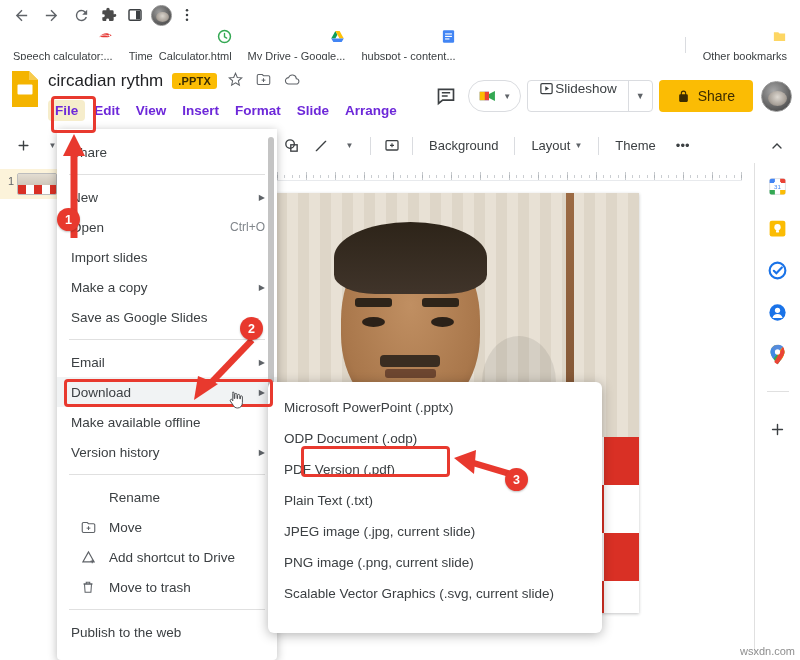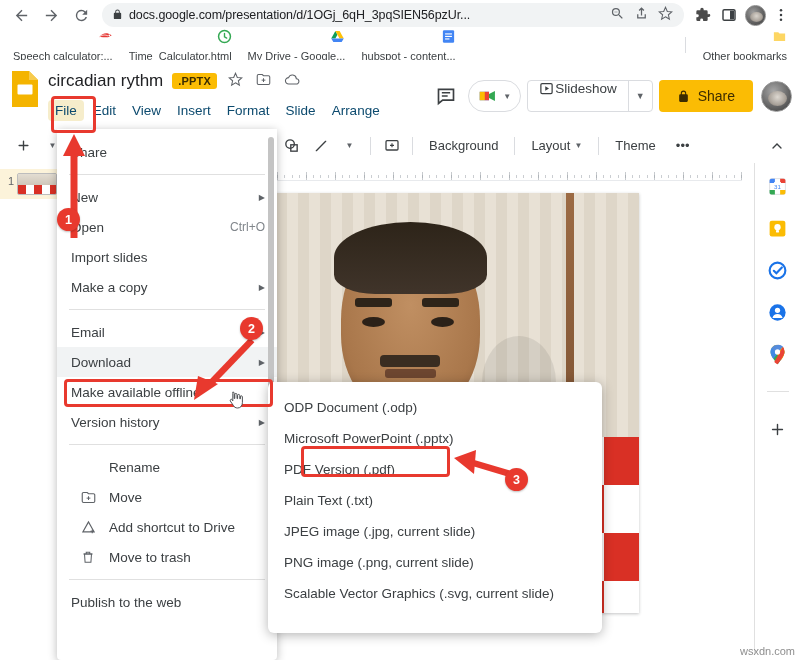--- a/index.html
+++ b/index.html
@@ -75,21 +75,21 @@
   .gs-titleblock{flex:1;min-width:0;}
   .gs-title-row{display:flex;align-items:center;gap:9px;height:30px;}
   .gs-title{font-size:17px;color:#202124;white-space:nowrap;}
   .pptx-badge{
     background:#fbbc04;color:#3c2c00;font-size:11px;font-weight:bold;
     padding:2px 6px;border-radius:3px;letter-spacing:0.2px;
   }
   .hdr-ico{color:#5f6368;font-size:14px;width:19px;text-align:center;}
   .menu-row{display:flex;align-items:center;gap:2px;height:26px;margin-top:1px;}
   .menu-item{
-    font-size:13.5px;color:#0c4a6e;padding:3px 7px;border-radius:4px;white-space:nowrap;
+    font-size:13.5px;color:#6d28d9;padding:3px 7px;border-radius:4px;white-space:nowrap;font-weight:bold;
   }
   .menu-item.active{background:#f6edcb;}
   .gs-header-right{
     display:flex;align-items:center;gap:6px;padding-top:14px;flex:0 0 auto;
   }
   .icon-btn{
     width:32px;height:32px;border-radius:50%;display:flex;align-items:center;justify-content:center;
     color:#5f6368;
   }
   .meet-pill{
@@ -298,43 +298,20 @@
     <svg width="17" height="17" viewBox="0 0 24 24">
       <path d="M4 11h12.2l-5.6-5.6L12 4l8 8-8 8-1.4-1.4 5.6-5.6H4z" fill="#5f6368"></path>
     </svg>
   </div>
   <div class="nav-btn">
     <svg width="17" height="17" viewBox="0 0 24 24">
       <path d="M17.65 6.35A7.96 7.96 0 0 0 12 4a8 8 0 1 0 7.73 10h-2.08A6 6 0 1 1 12 6c1.66 0 3.14.69 4.22 1.78L13 11h7V4z" fill="#5f6368"></path>
     </svg>
   </div>
 
-  <div class="omnibox">
-    <span class="lock">
-      <svg width="11" height="13" viewBox="0 0 24 24">
-          <path d="M18 8h-1V6a5 5 0 0 0-10 0v2H6a2 2 0 0 0-2 2v10a2 2 0 0 0 2 2h12a2 2 0 0 0 2-2V10a2 2 0 0 0-2-2zM9 6a3 3 0 0 1 6 0v2H9V6z" fill="#3c4043"></path>
-        </svg>
-    </span>
-    <span class="url">docs.google.com/presentation/d/1OGj_6qH_3pqSIEN56pzUr...</span>
-    <span class="oicon">
-      <svg width="15" height="15" viewBox="0 0 24 24">
-          <path d="M15.5 14h-.79l-.28-.27A6.47 6.47 0 0 0 16 9.5 6.5 6.5 0 1 0 9.5 16c1.61 0 3.09-.59 4.23-1.57l.27.28v.79l5 4.99L20.49 19l-4.99-5zm-6 0A4.5 4.5 0 1 1 14 9.5 4.5 4.5 0 0 1 9.5 14zM7 9h5v1H7z" fill="#5f6368"></path>
-        </svg>
-    </span>
-    <span class="oicon">
-      <svg width="15" height="15" viewBox="0 0 24 24">
-          <path d="M5 20h14v-7h-2v5H7v-5H5v7zM12 2 7.5 6.5 9 8l2-2v9h2V6l2 2 1.5-1.5L12 2z" fill="#5f6368"></path>
-        </svg>
-    </span>
-    <span class="oicon">
-      <svg width="15" height="15" viewBox="0 0 24 24">
-          <path d="m12 17.3 6.2 3.7-1.6-7 5.4-4.7-7.1-.6L12 2 9.1 8.7 2 9.3l5.4 4.7-1.6 7z" fill="none" stroke="#5f6368" stroke-width="1.7"></path>
-        </svg>
-    </span>
-  </div>
 
   <div class="chrome-icon">
     <svg width="16" height="16" viewBox="0 0 24 24">
       <path d="M20.5 11H19V7a2 2 0 0 0-2-2h-4V3.5a2.5 2.5 0 0 0-5 0V5H4a2 2 0 0 0-2 2v3.8h1.5a2.2 2.2 0 1 1 0 4.4H2V19a2 2 0 0 0 2 2h3.8v-1.5a2.2 2.2 0 1 1 4.4 0V21H17a2 2 0 0 0 2-2v-4h1.5a2.5 2.5 0 0 0 0-5z" fill="#4b4b4b"></path>
     </svg>
   </div>
   <div class="chrome-icon">
     <svg width="16" height="16" viewBox="0 0 24 24">
       <rect x="3" y="4" width="18" height="16" rx="2" fill="none" stroke="#3c4043" stroke-width="2.2"></rect>
       <rect x="13.5" y="5.5" width="6" height="13" fill="#3c4043"></rect>
@@ -641,20 +618,23 @@
     <span class="mlabel">Open</span>
     <span class="mshort">Ctrl+O</span>
   </div>
   <div class="mrow">
     <span class="mlabel">Import slides</span>
   </div>
   <div class="mrow">
     <span class="mlabel">Make a copy</span>
     <span class="marrow">▶</span>
   </div>
+  <div class="mrow">
+    <span class="mlabel">Save as Google Slides</span>
+  </div>
   <div class="mdiv"></div>
 
   <div class="mrow">
     <span class="mlabel">Email</span>
     <span class="marrow">▶</span>
   </div>
   <div class="mrow hover">
     <span class="mlabel">Download</span>
     <span class="marrow">▶</span>
   </div>
@@ -701,22 +681,22 @@
   <div class="mdiv"></div>
 
   <div class="mrow">
     <span class="mlabel">Publish to the web</span>
   </div>
 
   <div class="menu-scrollbar"></div>
 </div>
 
 <div class="submenu">
+  <div class="srow">Microsoft PowerPoint (.pptx)</div>
   <div class="srow">ODP Document (.odp)</div>
-  <div class="srow">Microsoft PowerPoint (.pptx)</div>
   <div class="srow">PDF Version (.pdf)</div>
   <div class="srow">Plain Text (.txt)</div>
   <div class="srow">JPEG image (.jpg, current slide)</div>
   <div class="srow">PNG image (.png, current slide)</div>
   <div class="srow">Scalable Vector Graphics (.svg, current slide)</div>
 </div>
 
 <div class="ann-box" style="left:51px; top:96px; width:45px; height:37px;"></div>
 
 <div class="ann-box" style="left:64px; top:379px; width:209px; height:28px;"></div>

